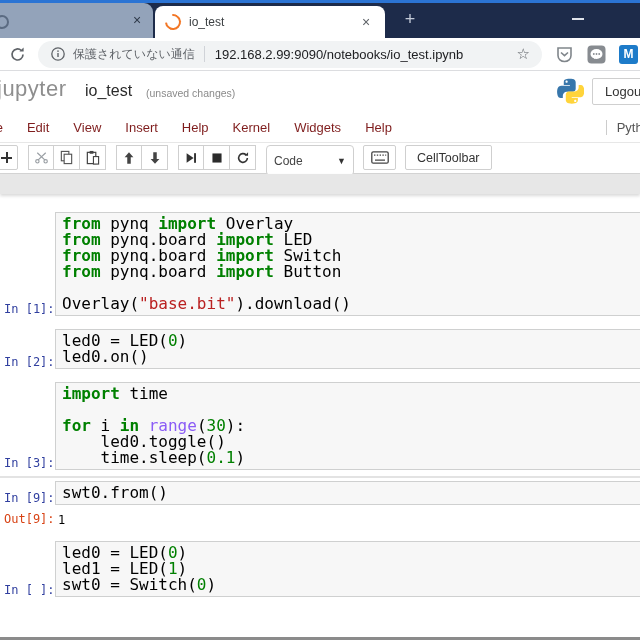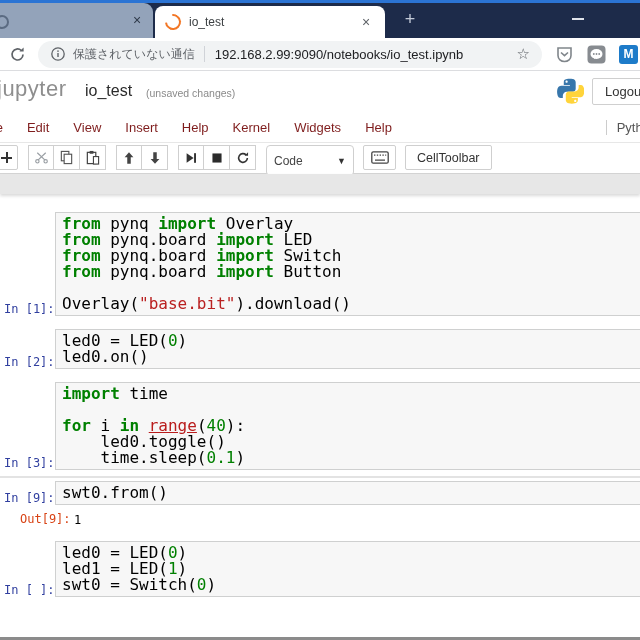--- a/index.html
+++ b/index.html
@@ -82,22 +82,22 @@
     font-size:12px;padding:4px 0 0 4px;box-sizing:border-box;white-space:nowrap;}
   .prompt.in{color:#303F9F;}
   .prompt.out{color:#D84315;padding-top:1px;}
   .input-box{flex:1;margin-right:-2px;border:1px solid #cfd0d0;background:#f7f7f7;
     padding:3px 6px;overflow:hidden;}
   pre{margin:0;font-family:"DejaVu Sans Mono","Liberation Mono",monospace;
     font-size:16px;line-height:16px;color:#000;}
   .tok-kw{color:#008000;font-weight:bold;}
   .tok-num{color:#008000;}
   .tok-str{color:#BA2121;}
-  .tok-bi{color:#b91c1c;text-decoration:underline;}
-  .outrow{display:flex;margin-top:6px;padding-left:16px;}
+  .tok-bi{color:#8b5cf6;}
+  .outrow{display:flex;margin-top:6px;}
   .out-text{font-family:"DejaVu Sans Mono","Liberation Mono",monospace;font-size:12px;
     line-height:16px;color:#000;margin-left:3px;padding-top:1px;}
   .cell-divider{height:1px;background:#e3e3e3;margin:-6px 0 4px 0;}
   .bottom-edge{position:absolute;left:0;bottom:0;width:640px;height:3px;background:#8b8b8b;z-index:5;}
 
   svg{display:block;}
 </style>
 </head>
 <body>
 
@@ -279,21 +279,21 @@
 <span>led0.on()</span></pre>
           </div>
         </div>
       </div>
       <div class="cell">
         <div class="cellrow">
           <div class="prompt in">In [3]:</div>
           <div class="input-box">
             <pre><span class="tok-kw">import</span><span> time</span>
 
-<span class="tok-kw">for</span><span> i </span><span class="tok-kw">in</span><span> </span><span class="tok-bi">range</span><span>(</span><span class="tok-num">40</span><span>):</span>
+<span class="tok-kw">for</span><span> i </span><span class="tok-kw">in</span><span> </span><span class="tok-bi">range</span><span>(</span><span class="tok-num">30</span><span>):</span>
 <span>    led0.toggle()</span>
 <span>    time.sleep(</span><span class="tok-num">0.1</span><span>)</span></pre>
           </div>
         </div>
       </div>
       <div class="cell-divider"></div>
       <div class="cell-divider"></div>
       <div class="cell">
         <div class="cellrow">
           <div class="prompt in">In [9]:</div>

